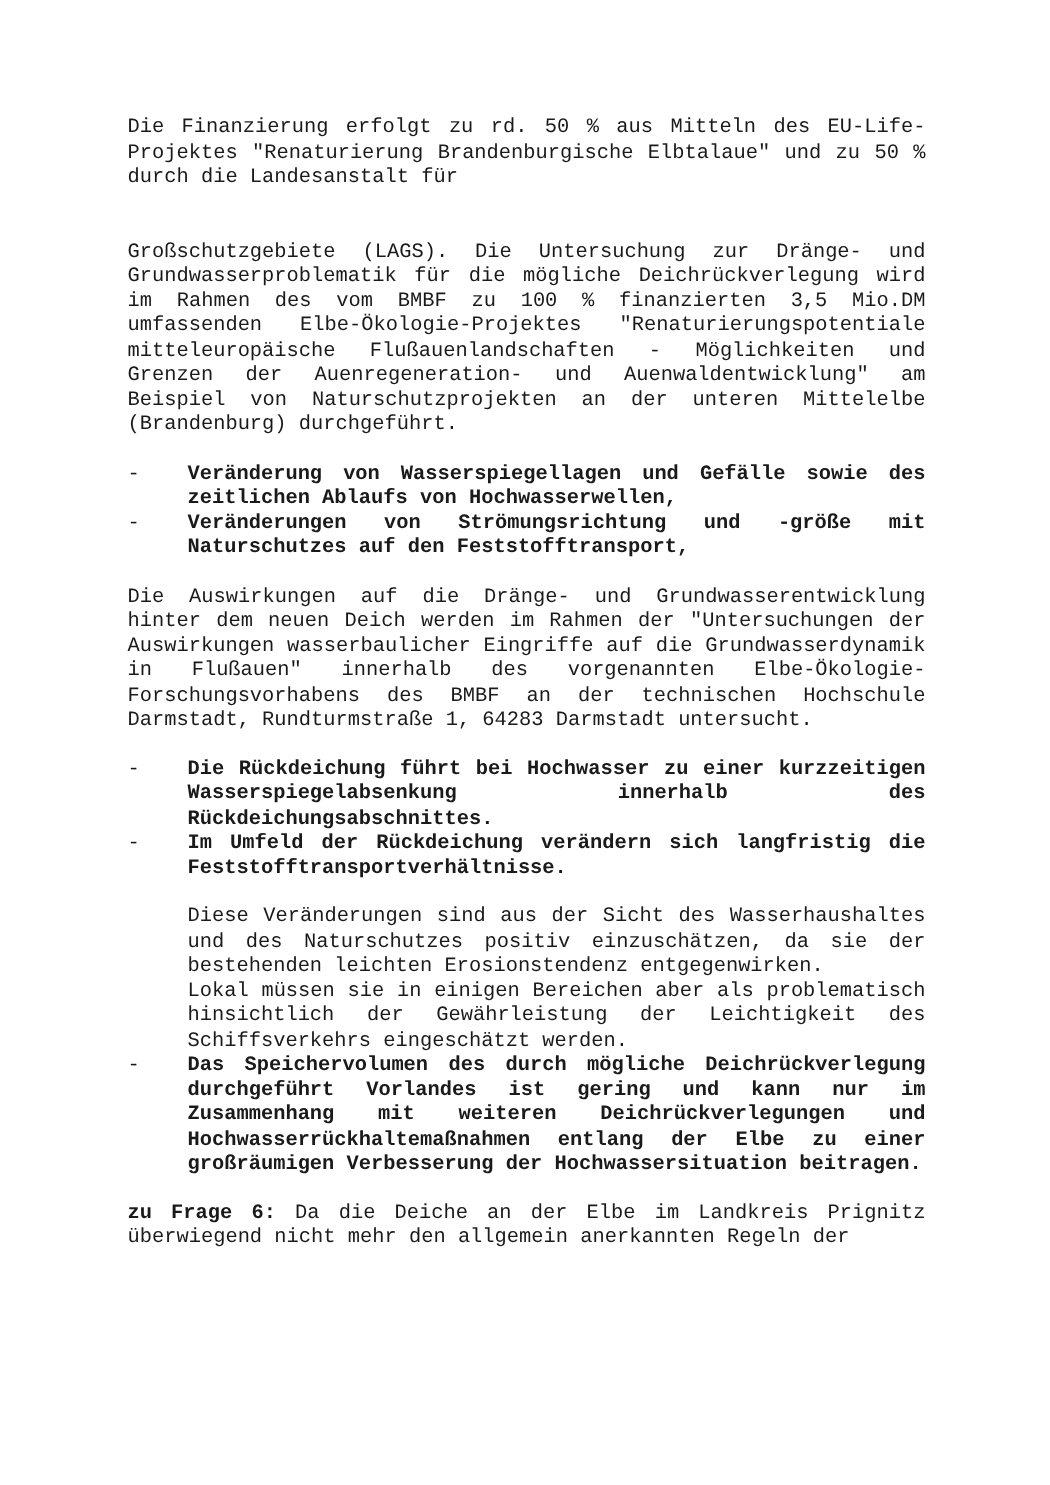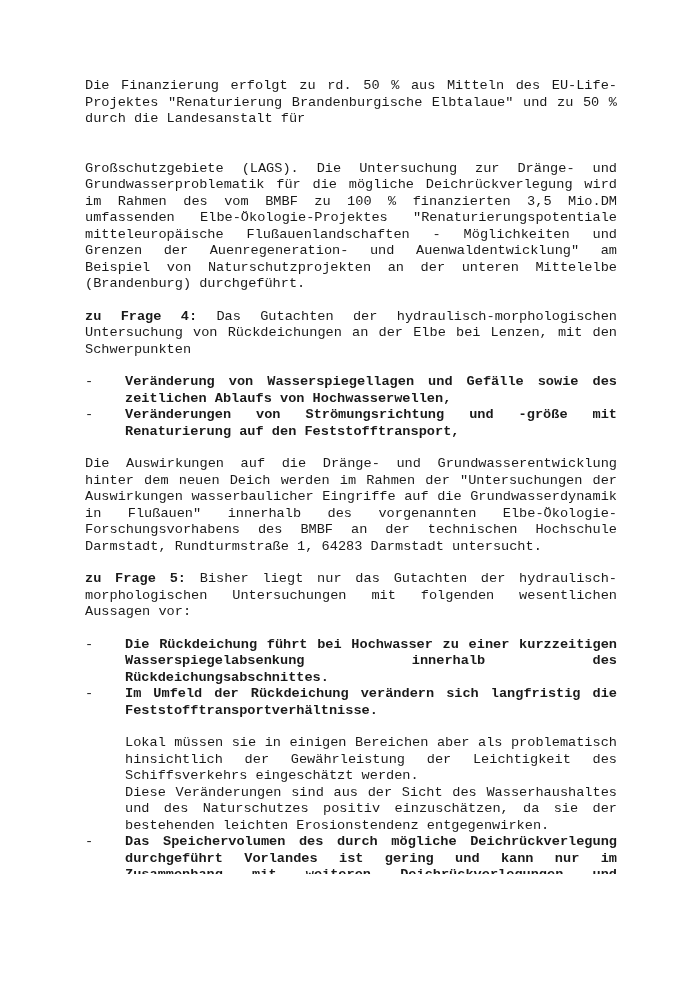--- a/index.html
+++ b/index.html
@@ -33,50 +33,48 @@
 </style>
 </head>
 <body>
 
 <div class="page">
 
   <p class="para after-large">Die Finanzierung erfolgt zu rd. 50 % aus Mitteln des EU-Life-Projektes "Renaturierung Brandenburgische Elbtalaue" und zu 50 % durch die Landesanstalt für</p>
 
   <p class="para">Großschutzgebiete (LAGS). Die Untersuchung zur Dränge- und Grundwasserproblematik für die mögliche Deichrückverlegung wird im Rahmen des vom BMBF zu 100 % finanzierten 3,5 Mio.DM umfassenden Elbe-Ökologie-Projektes "Renaturierungspotentiale mitteleuropäische Flußauenlandschaften - Möglichkeiten und Grenzen der Auenregeneration- und Auenwaldentwicklung" am Beispiel von Naturschutzprojekten an der unteren Mittelelbe (Brandenburg) durchgeführt.</p>
 
-  <p class="para"><strong class="lead">zu Frage 4:</strong> <span>Das Gutachten der hydraulisch-morphologischen Untersuchung von Rückdeichungen an der Elbe bei Lenzen, mit den Schwerpunkten</span></p>
 
   <div class="list">
     <div class="li">
       <span class="dash">-</span>
       <p class="li-text">Veränderung von Wasserspiegellagen und Gefälle sowie des zeitlichen Ablaufs von Hochwasserwellen,</p>
     </div>
     <div class="li">
       <span class="dash">-</span>
-      <p class="li-text">Veränderungen von Strömungsrichtung und -größe mit Renaturierung auf den Feststofftransport,</p>
+      <p class="li-text">Veränderungen von Strömungsrichtung und -größe mit Naturschutzes auf den Feststofftransport,</p>
     </div>
   </div>
 
 
   <p class="para">Die Auswirkungen auf die Dränge- und Grundwasserentwicklung hinter dem neuen Deich werden im Rahmen der "Untersuchungen der Auswirkungen wasserbaulicher Eingriffe auf die Grundwasserdynamik in Flußauen" innerhalb des vorgenannten Elbe-Ökologie-Forschungsvorhabens des BMBF an der technischen Hochschule Darmstadt, Rundturmstraße 1, 64283 Darmstadt untersucht.</p>
 
-  <p class="para"><strong class="lead">zu Frage 5:</strong> <span>Bisher liegt nur das Gutachten der hydraulisch-morphologischen Untersuchungen mit folgenden wesentlichen Aussagen vor:</span></p>
 
   <div class="list">
     <div class="li">
       <span class="dash">-</span>
       <p class="li-text">Die Rückdeichung führt bei Hochwasser zu einer kurzzeitigen Wasserspiegelabsenkung innerhalb des Rückdeichungsabschnittes.</p>
     </div>
     <div class="li">
       <span class="dash">-</span>
       <p class="li-text">Im Umfeld der Rückdeichung verändern sich langfristig die Feststofftransportverhältnisse.</p>
     </div>
     <div class="sub">
+      <p>Diese Veränderungen sind aus der Sicht des Wasserhaushaltes und des Naturschutzes positiv einzuschätzen, da sie der bestehenden leichten Erosionstendenz entgegenwirken.</p>
       <p>Lokal müssen sie in einigen Bereichen aber als problematisch hinsichtlich der Gewährleistung der Leichtigkeit des Schiffsverkehrs eingeschätzt werden.</p>
-      <p>Diese Veränderungen sind aus der Sicht des Wasserhaushaltes und des Naturschutzes positiv einzuschätzen, da sie der bestehenden leichten Erosionstendenz entgegenwirken.</p>
     </div>
     <div class="li">
       <span class="dash">-</span>
       <p class="li-text">Das Speichervolumen des durch mögliche Deichrückverlegung durchgeführt Vorlandes ist gering und kann nur im Zusammenhang mit weiteren Deichrückverlegungen und Hochwasserrückhaltemaßnahmen entlang der Elbe zu einer großräumigen Verbesserung der Hochwassersituation beitragen.</p>
     </div>
   </div>
 
   <p class="para"><strong class="lead">zu Frage 6:</strong> <span>Da die Deiche an der Elbe im Landkreis Prignitz überwiegend nicht mehr den allgemein  anerkannten Regeln der</span></p>
 
 </div>

